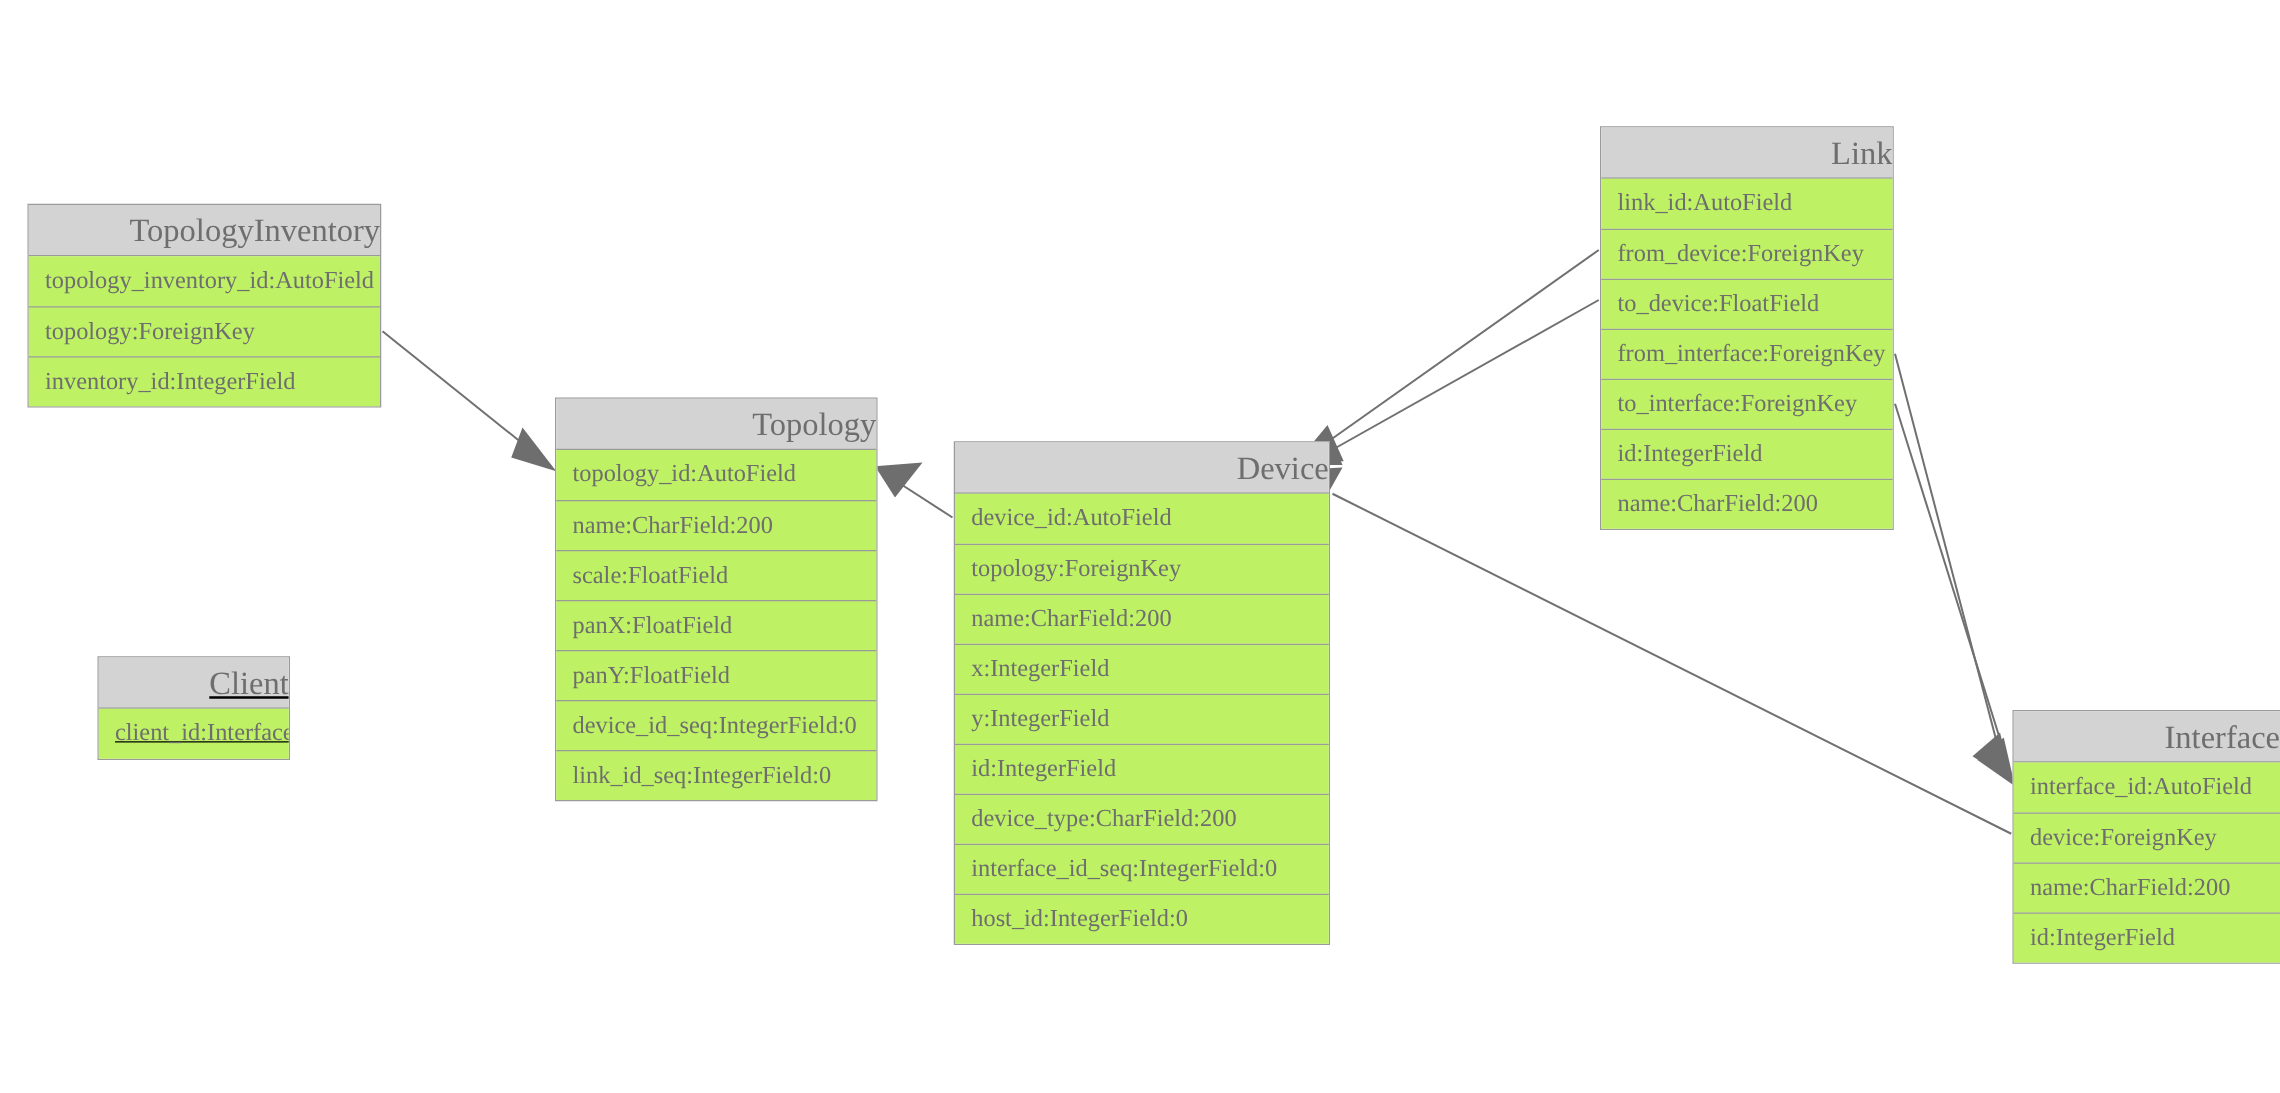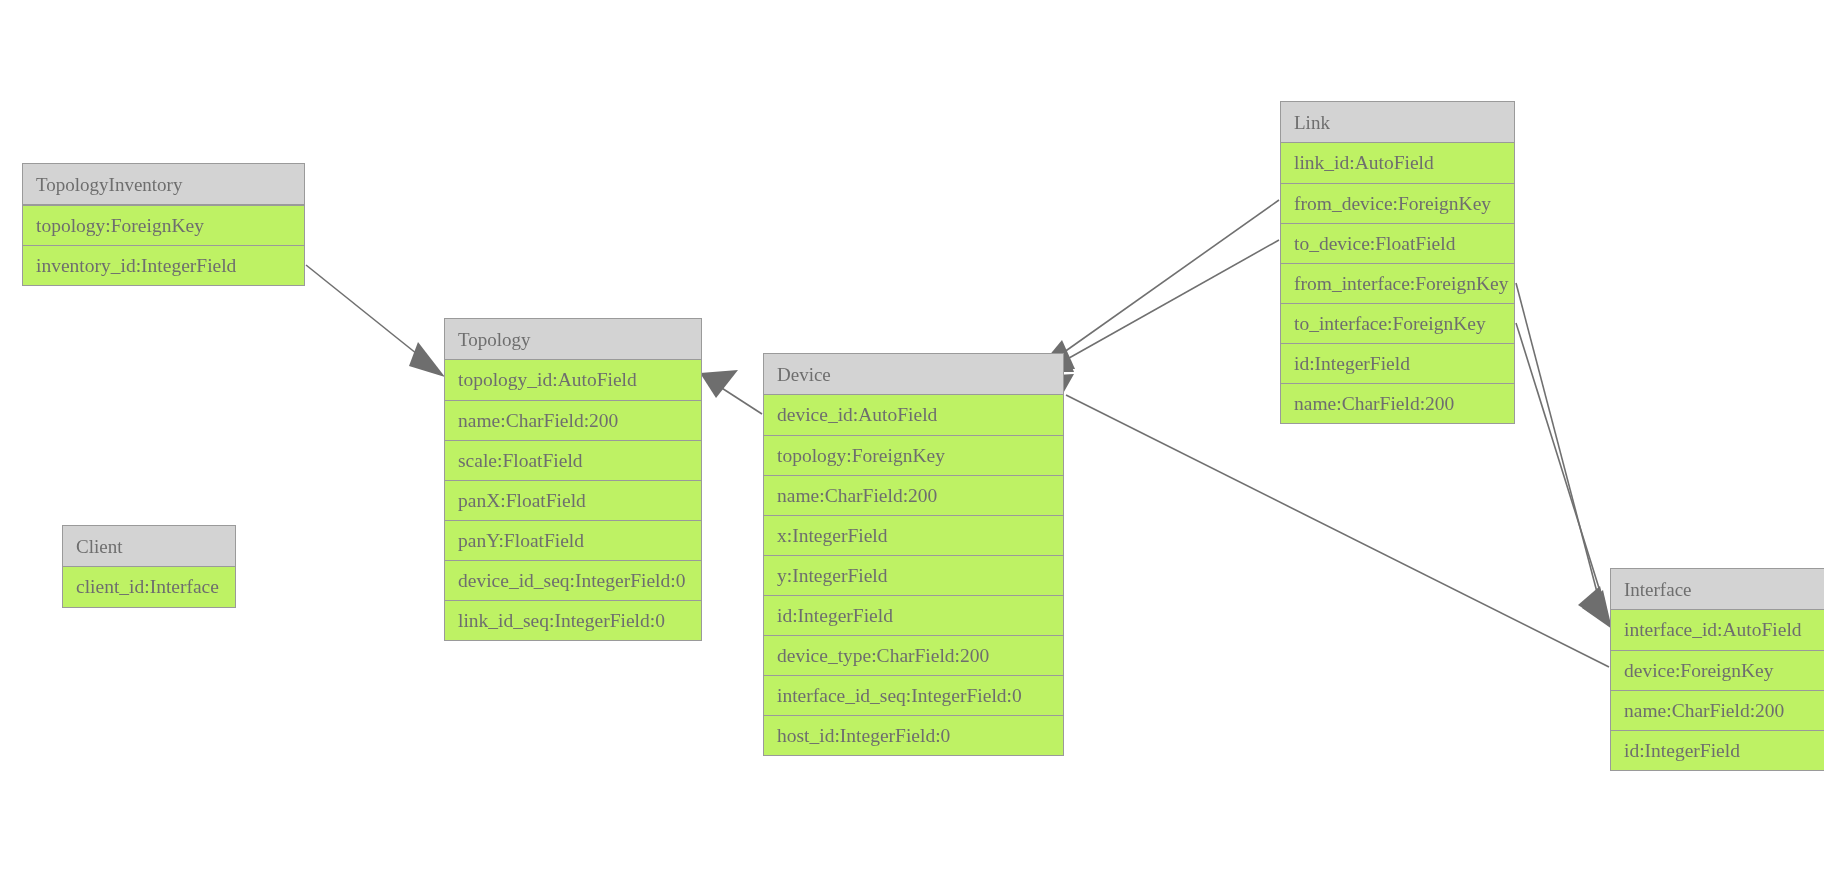--- a/index.html
+++ b/index.html
@@ -32,25 +32,26 @@
     box-sizing: border-box;
     border: 1px solid #9a9a9a;
     background: #ffffff;
   }
   .entity .hdr {
     box-sizing: border-box;
     background: #d3d3d3;
     border-bottom: 1px solid #9a9a9a;
     height: 41px;
     line-height: 41px;
-    padding: 0 0 0 13px;
+    padding: 0 0 0 2px;
     color: #6e6e6e;
-    font-size: 19px;
+    font-size: 26px;
     white-space: nowrap;
     overflow: hidden;
+    text-align: right;
   }
   .entity .row {
     box-sizing: border-box;
     height: 40px;
     line-height: 40px;
     padding: 0 0 0 13px;
     color: #6e6e6e;
     font-size: 19.5px;
     border-top: 1px solid #9a9a9a;
     white-space: nowrap;
@@ -97,25 +98,26 @@
     </g>
 
     <g>
       <line x1="1516" y1="323" x2="1604" y2="604" stroke="#707070" stroke-width="1.6"></line>
       <polygon points="1612,629 1582,608 1603,590" fill="#6e6e6e"></polygon>
     </g>
   </svg>
 
   <div class="entity" style="left:22px; top:163px; width:283px;">
     <div class="hdr">TopologyInventory</div>
+    <div class="row first">topology_inventory_id:AutoField</div>
     <div class="row">topology:ForeignKey</div>
     <div class="row">inventory_id:IntegerField</div>
   </div>
 
-  <div class="entity" style="left:62px; top:525px; width:174px;">
+  <div class="entity" style="left:78px; top:525px; width:154px;text-decoration:underline;">
     <div class="hdr">Client</div>
     <div class="row first">client_id:Interface</div>
   </div>
 
   <div class="entity" style="left:444px; top:318px; width:258px;">
     <div class="hdr">Topology</div>
     <div class="row first">topology_id:AutoField</div>
     <div class="row">name:CharField:200</div>
     <div class="row">scale:FloatField</div>
     <div class="row">panX:FloatField</div>

